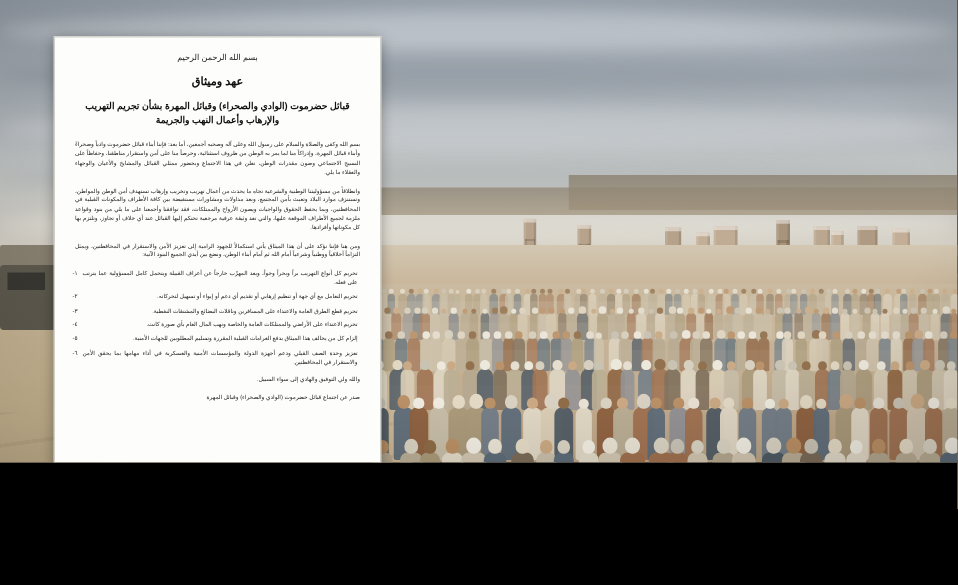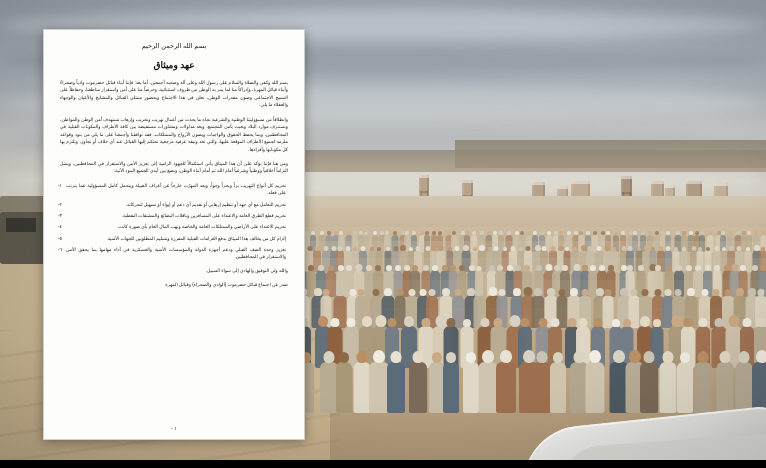--- a/index.html
+++ b/index.html
@@ -6,21 +6,21 @@
     margin: 0;
     padding: 0;
     background: #000;
   }
   body {
     font-family: "Liberation Sans", sans-serif;
   }
   #scene {
     position: relative;
     width: 766px;
-    height: 460px;
+    height: 370px;
     overflow: hidden;
     background: #b9aa93;
   }
 
   
   .photo {
     position: absolute;
     inset: 0;
   }
   
@@ -1498,20 +1498,21 @@
 
     <div class="hood"></div>
     <div class="hood2"></div>
 
     <div class="vignette"></div>
   </div>
 
   <div class="doc">
     <div class="basmala">بسم الله الرحمن الرحيم</div>
     <div class="doc-title">عهد وميثاق</div>
+    <div class="doc-sub">قبائل حضرموت (الوادي والصحراء) وقبائل المهرة بشأن تجريم التهريب والإرهاب وأعمال النهب والجريمة</div>
 
     <p class="doc-p">بسم الله وكفى والصلاة والسلام على رسول الله وعلى آله وصحبه أجمعين، أما بعد: فإننا أبناء قبائل حضرموت وادياً وصحراءً وأبناء قبائل المهرة، وإدراكاً منا لما يمر به الوطن من ظروف استثنائية، وحرصاً منا على أمن واستقرار مناطقنا، وحفاظاً على النسيج الاجتماعي وصون مقدرات الوطن، نعلن في هذا الاجتماع وبحضور ممثلي القبائل والمشايخ والأعيان والوجهاء والعقلاء ما يلي.</p>
     <p class="doc-p">وانطلاقاً من مسؤوليتنا الوطنية والشرعية تجاه ما يحدث من أعمال تهريب وتخريب وإرهاب تستهدف أمن الوطن والمواطن، وتستنزف موارد البلاد وتعبث بأمن المجتمع، وبعد مداولات ومشاورات مستفيضة بين كافة الأطراف والمكونات القبلية في المحافظتين، وبما يحفظ الحقوق والواجبات ويصون الأرواح والممتلكات، فقد توافقنا وأجمعنا على ما يلي من بنود وقواعد ملزمة لجميع الأطراف الموقعة عليها، والتي تعد وثيقة عرفية مرجعية تحتكم إليها القبائل عند أي خلاف أو تجاوز، وتلتزم بها كل مكوناتها وأفرادها.</p>
     <p class="doc-p">ومن هنا فإننا نؤكد على أن هذا الميثاق يأتي استكمالاً للجهود الرامية إلى تعزيز الأمن والاستقرار في المحافظتين، ويمثل التزاماً أخلاقياً ووطنياً وشرعياً أمام الله ثم أمام أبناء الوطن، ونضع بين أيدي الجميع البنود الآتية:</p>
 
     <ul class="doc-list">
       <li>
         <span class="li-num">١-</span>
         <span class="li-txt">تحريم كل أنواع التهريب براً وبحراً وجواً، ويعد المهرّب خارجاً عن أعراف القبيلة ويتحمل كامل المسؤولية عما يترتب على فعله.</span>
       </li>

